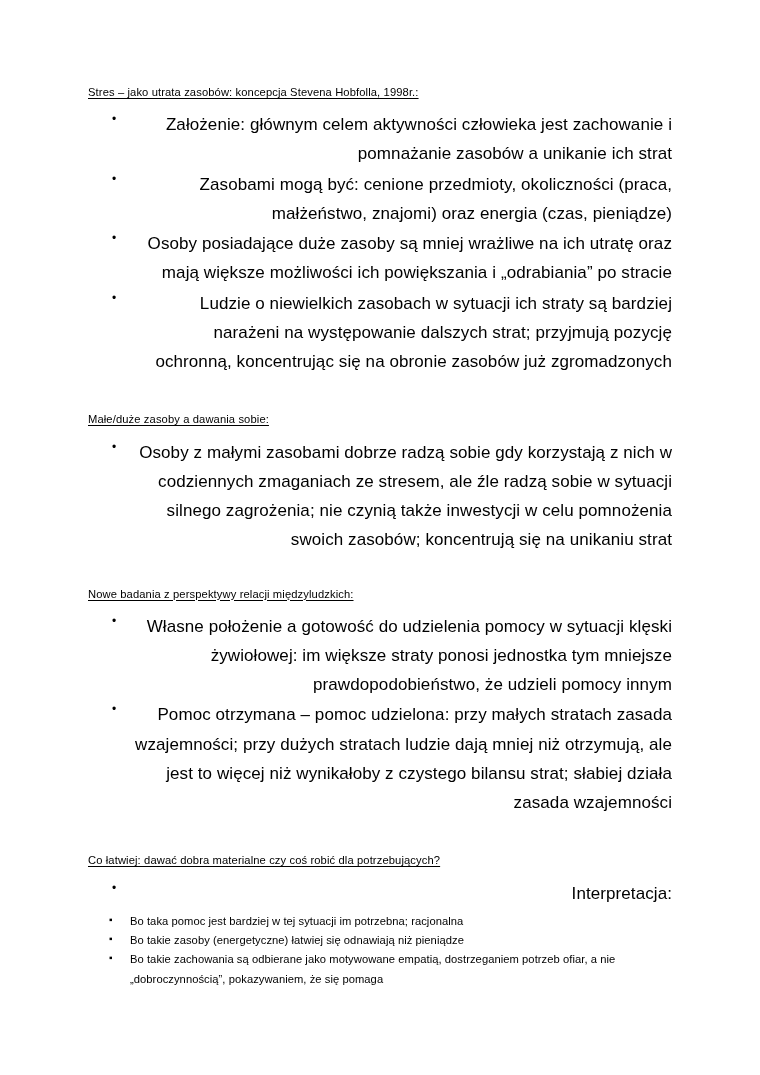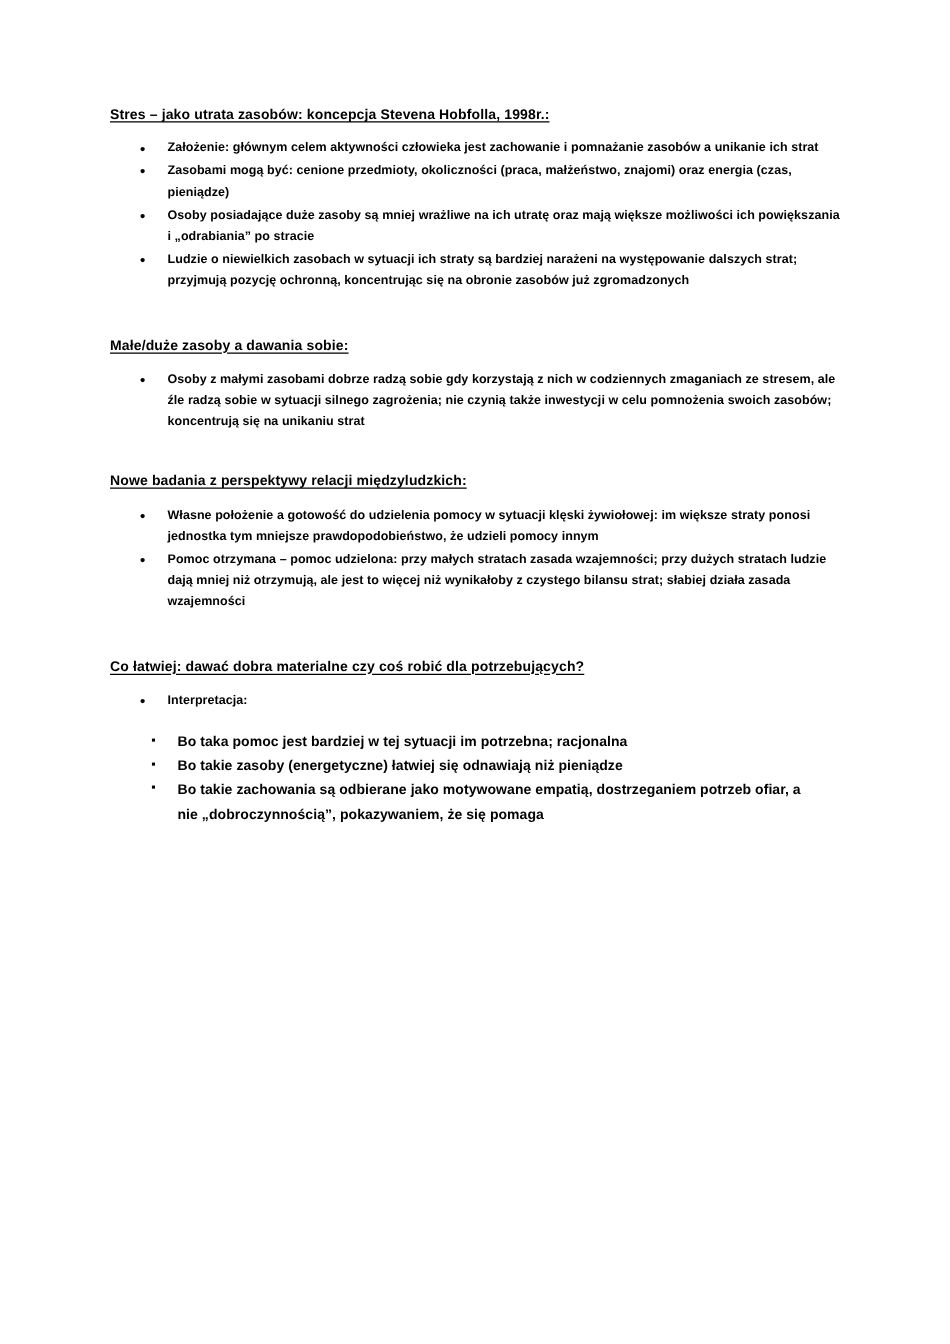--- a/index.html
+++ b/index.html
@@ -13,58 +13,57 @@
     font-family: "Liberation Sans", sans-serif;
     color: #000000;
     -webkit-font-smoothing: antialiased;
   }
   .page {
     position: relative;
     width: 760px;
     height: 858px;
     box-sizing: border-box;
     padding: 84px 88px 40px 88px;
-    font-weight: bold;
   }
   .section {
     margin-bottom: 0;
   }
   .section-heading {
     font-size: 11.2px;
     line-height: 1.45;
     text-decoration: underline;
     text-underline-offset: 2px;
     margin: 0 0 10px 0;
     letter-spacing: 0.01em;
   }
   ul.bullets {
     list-style: none;
     margin: 0;
     padding: 0;
   }
   ul.bullets > li {
     position: relative;
     padding-left: 46px;
-    font-size: 10px;
+    font-size: 17px;
     line-height: 1.72;
     margin-bottom: 1px;
-    text-align: left;
+    text-align: right;
     letter-spacing: 0.005em;
   }
   ul.bullets > li::before {
     content: "\2022";
     position: absolute;
     left: 24px;
     top: -1px;
     font-size: 12px;
     line-height: 1.72;
   }
   ul.subbullets {
     list-style: none;
-    margin: 16px;
+    margin: 4px;
     padding: 0;
   }
   ul.subbullets > li {
     position: relative;
     padding-left: 38px;
     font-size: 11.2px;
     line-height: 1.72;
     letter-spacing: 0.005em;
   }
   ul.subbullets > li::before {

